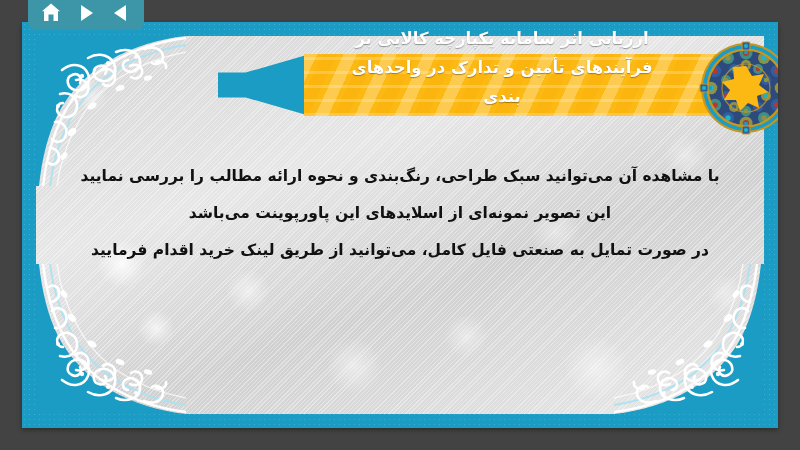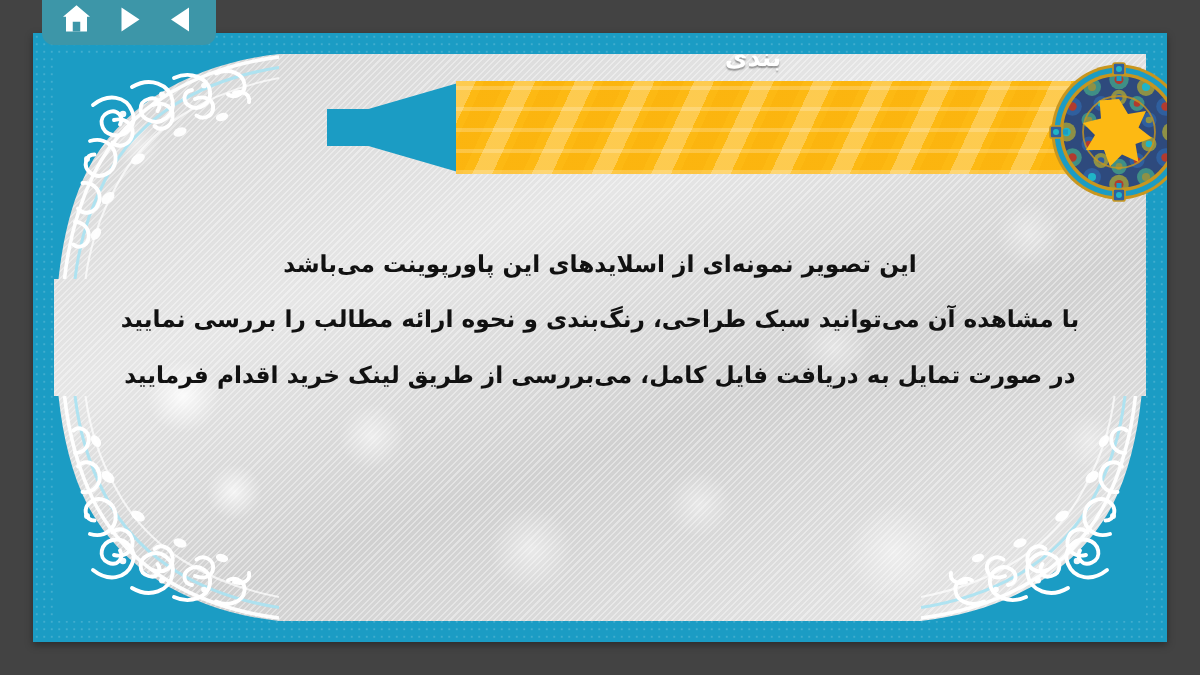--- a/index.html
+++ b/index.html
@@ -329,23 +329,25 @@
         <g fill="#1fb5c7">
           <circle cx="48" cy="6" r="2"></circle>
             <circle cx="48" cy="90" r="2"></circle>
           <circle cx="6" cy="48" r="2"></circle>
             <circle cx="90" cy="48" r="2"></circle>
         </g>
       </svg>
     </div>
 
     <div id="title">
+      <div>ارزیابی اثر سامانه یکپارچه کالایی بر</div>
+      <div>فرآیندهای تأمین و تدارک در واحدهای</div>
       <div>بندی</div>
     </div>
 
     <div id="body">
+      <div>با مشاهده آن می‌توانید سبک طراحی، رنگ‌بندی و نحوه ارائه مطالب را بررسی نمایید</div>
       <div>این تصویر نمونه‌ای از اسلایدهای این پاورپوینت می‌باشد</div>
-      <div>با مشاهده آن می‌توانید سبک طراحی، رنگ‌بندی و نحوه ارائه مطالب را بررسی نمایید</div>
-      <div>در صورت تمایل به دریافت فایل کامل، می‌بررسی از طریق لینک خرید اقدام فرمایید</div>
+      <div>در صورت تمایل به صنعتی فایل کامل، می‌توانید از طریق لینک خرید اقدام فرمایید</div>
     </div>
 
   </div>
 </div>
 
 </body></html>

